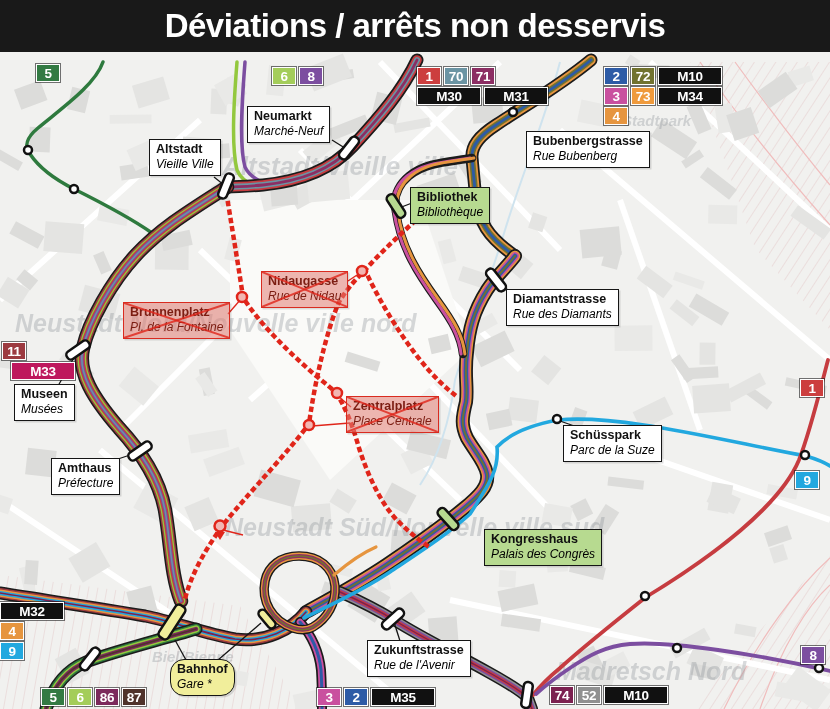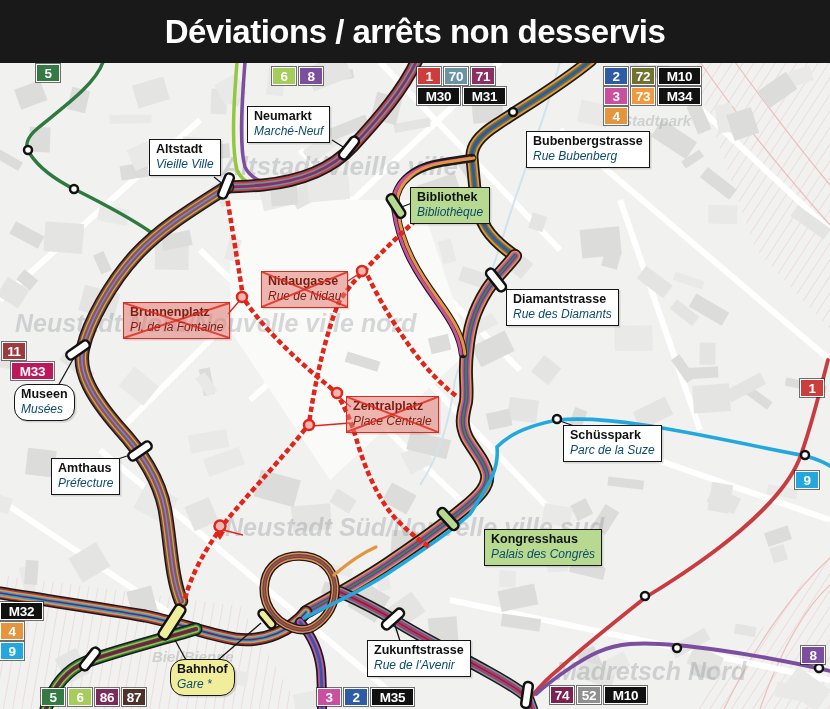--- a/index.html
+++ b/index.html
@@ -1,32 +1,32 @@
 <!DOCTYPE html>
 <html><head>
 <meta charset="utf-8">
 <style>
   html,body{margin:0;padding:0;background:#888;}
   .stage{position:relative;width:830px;height:709px;overflow:hidden;background:#f1f1ef;
          font-family:"Liberation Sans",sans-serif;}
-  .titlebar{position:absolute;left:0;top:0;width:830px;height:63px;background:#191919;
+  .titlebar{position:absolute;left:0;top:0;width:830px;height:52px;background:#191919;
             display:flex;align-items:center;justify-content:center;z-index:40;}
   .titlebar h1{margin:0;color:#fff;font-size:33px;font-weight:bold;letter-spacing:-0.5px;}
   #map-svg{position:absolute;left:0;top:0;z-index:1;}
   #badge-layer,#label-layer{position:absolute;left:0;top:0;width:830px;height:709px;z-index:20;pointer-events:none;}
   .bgroup{position:absolute;display:flex;flex-direction:column;row-gap:2px;align-items:flex-start;}
   .brow{display:flex;column-gap:3px;}
   .badge{display:flex;align-items:center;justify-content:center;height:18px;width:24px;
          color:#fff;font-weight:bold;font-size:13.5px;letter-spacing:-0.3px;
          border:1.5px solid #fff;box-shadow:0 0 0 1px rgba(25,25,25,.6);box-sizing:border-box;}
-  .badge.m{width:43px;}
+  .badge.m{width:64px;}
   .label{position:absolute;background:#fff;border:1.5px solid #151515;padding:2px 6px 3px;
          white-space:nowrap;line-height:1.22;box-shadow:1.5px 1.5px 0 rgba(0,0,0,.12);}
   .label .l1{font-weight:bold;font-size:12.5px;color:#111;}
-  .label .l2{font-style:italic;font-size:12px;color:#0c4a6e;}
+  .label .l2{font-style:italic;font-size:12px;color:#000000;}
   .label.green{background:#b7da90;}
   .label.yellow{background:#f1ee9b;}
   .label.closed{background:rgba(226,123,115,.55);border-color:#d92b20;}
   .label.closed .l1,.label.closed .l2{color:#7c1d12;}
   .label.closed svg.xmark{position:absolute;left:0;top:0;width:100%;height:100%;}
 </style>
 </head>
 <body>
 
 <div class="stage">
@@ -433,21 +433,21 @@
         <div class="l2">Vieille Ville</div>
       </div>
       <div class="label" style="left: 526px; top: 131px;">
         <div class="l1">Bubenbergstrasse</div>
         <div class="l2">Rue Bubenberg</div>
       </div>
       <div class="label" style="left: 506px; top: 289px;">
         <div class="l1">Diamantstrasse</div>
         <div class="l2">Rue des Diamants</div>
       </div>
-      <div class="label" style="left: 14px; top: 384px; border-radius: 13px;">
+      <div class="label" style="left: 14px; top: 384px;">
         <div class="l1">Museen</div>
         <div class="l2">Musées</div>
       </div>
       <div class="label" style="left: 51px; top: 458px;">
         <div class="l1">Amthaus</div>
         <div class="l2">Préfecture</div>
       </div>
       <div class="label" style="left: 563px; top: 425px;">
         <div class="l1">Schüsspark</div>
         <div class="l2">Parc de la Suze</div>

